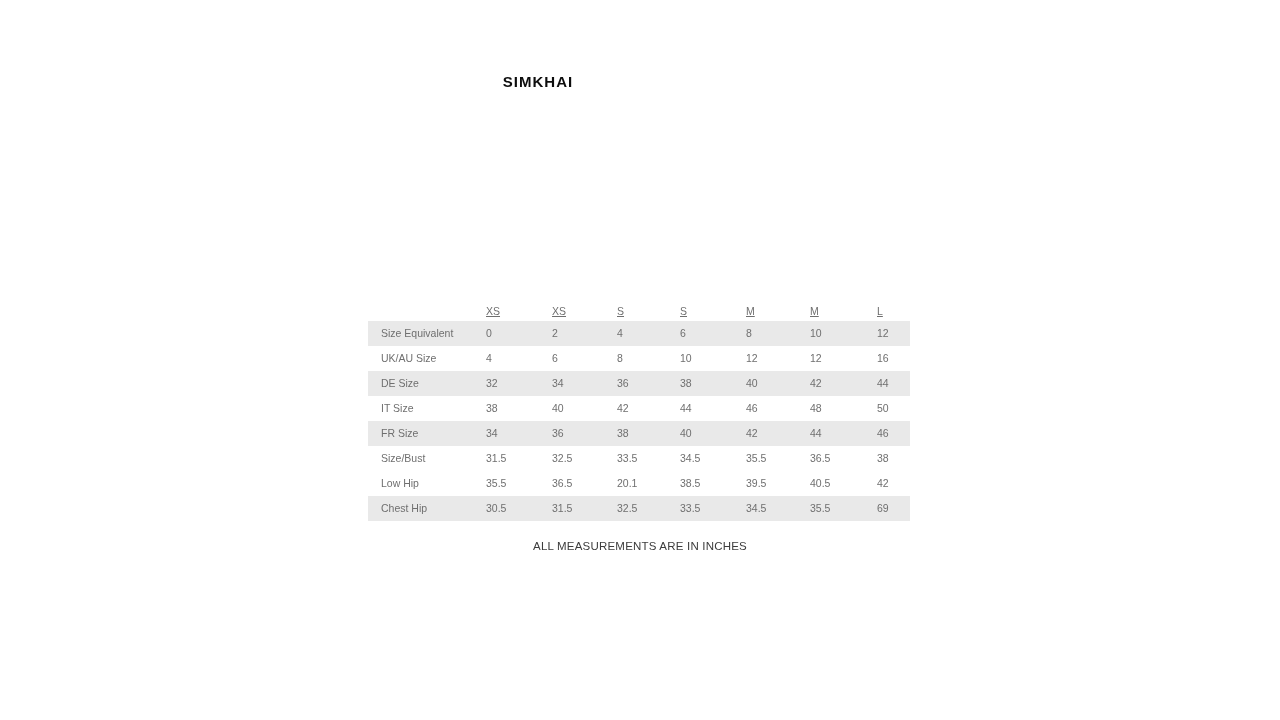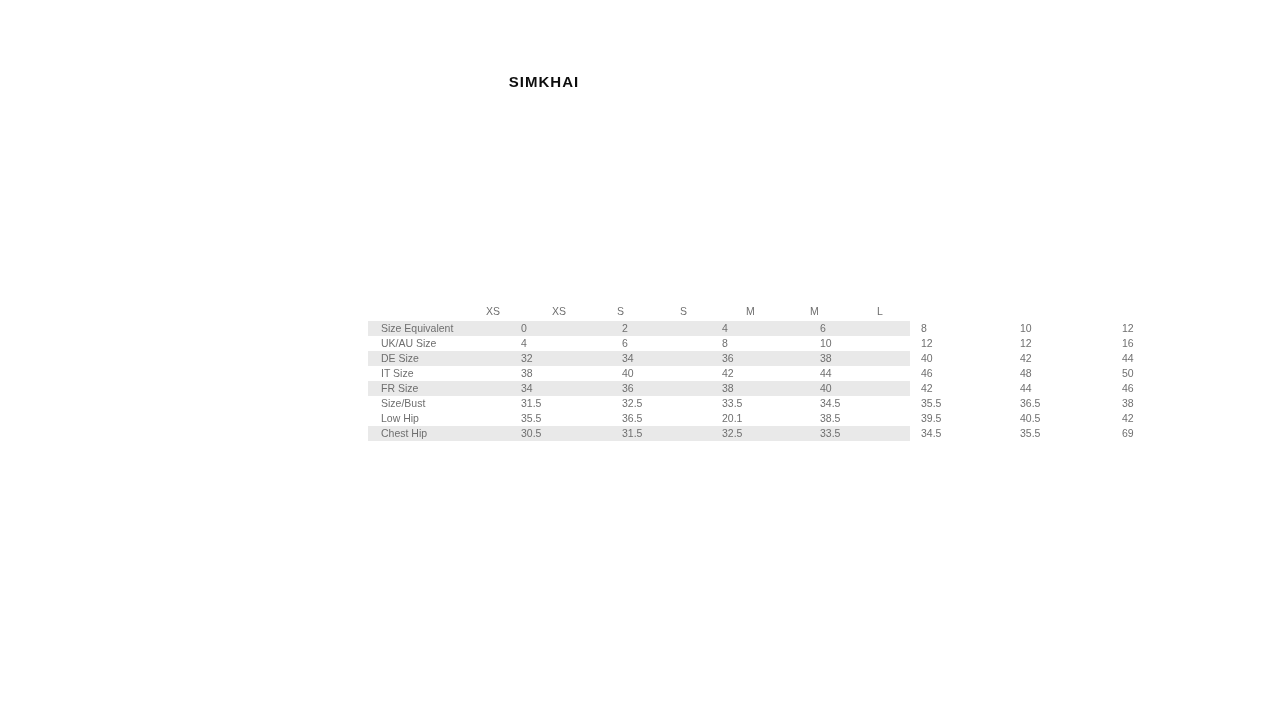--- a/index.html
+++ b/index.html
@@ -7,38 +7,37 @@
   body { font-family: "Liberation Sans", sans-serif; position: relative; }
 
   .brand-title {
     position: absolute;
     top: 73px; left: 0; width: 1076px;
     text-align: center;
     font-size: 15px;
     font-weight: 700;
     letter-spacing: 1px;
     color: #0d0d0d;
-    margin-left: 6px;
   }
 
   .size-table {
     position: absolute;
     left: 368px; top: 301px;
     width: 542px;
     font-size: 10.5px;
     color: #6f6f6f;
   }
 
   .thead, .trow {
     display: grid;
     grid-template-columns: 118px 66px 65px 63px 66px 64px 67px 33px;
     align-items: center;
   }
-  .thead { height: 20px; }
-  .trow  { height: 15px; gap: 35px; }
+  .thead { height: 20px; text-decoration: underline; }
+  .trow  { height: 25px; }
   .trow.shaded { background: #e9e9e9; }
 
   .cell {
     overflow: hidden;
     white-space: nowrap;
     line-height: 19px;
   }
   .label-cell { padding-left: 13px; }
 
   .footer-note {
@@ -145,13 +144,14 @@
         <div class="cell">32.5</div>
         <div class="cell">33.5</div>
         <div class="cell">34.5</div>
         <div class="cell">35.5</div>
         <div class="cell">69</div>
       </div>
     </div>
 </div>
 
 <div class="footer-note">
+  <div>ALL MEASUREMENTS ARE IN INCHES</div>
 </div>
 
 </body></html>

